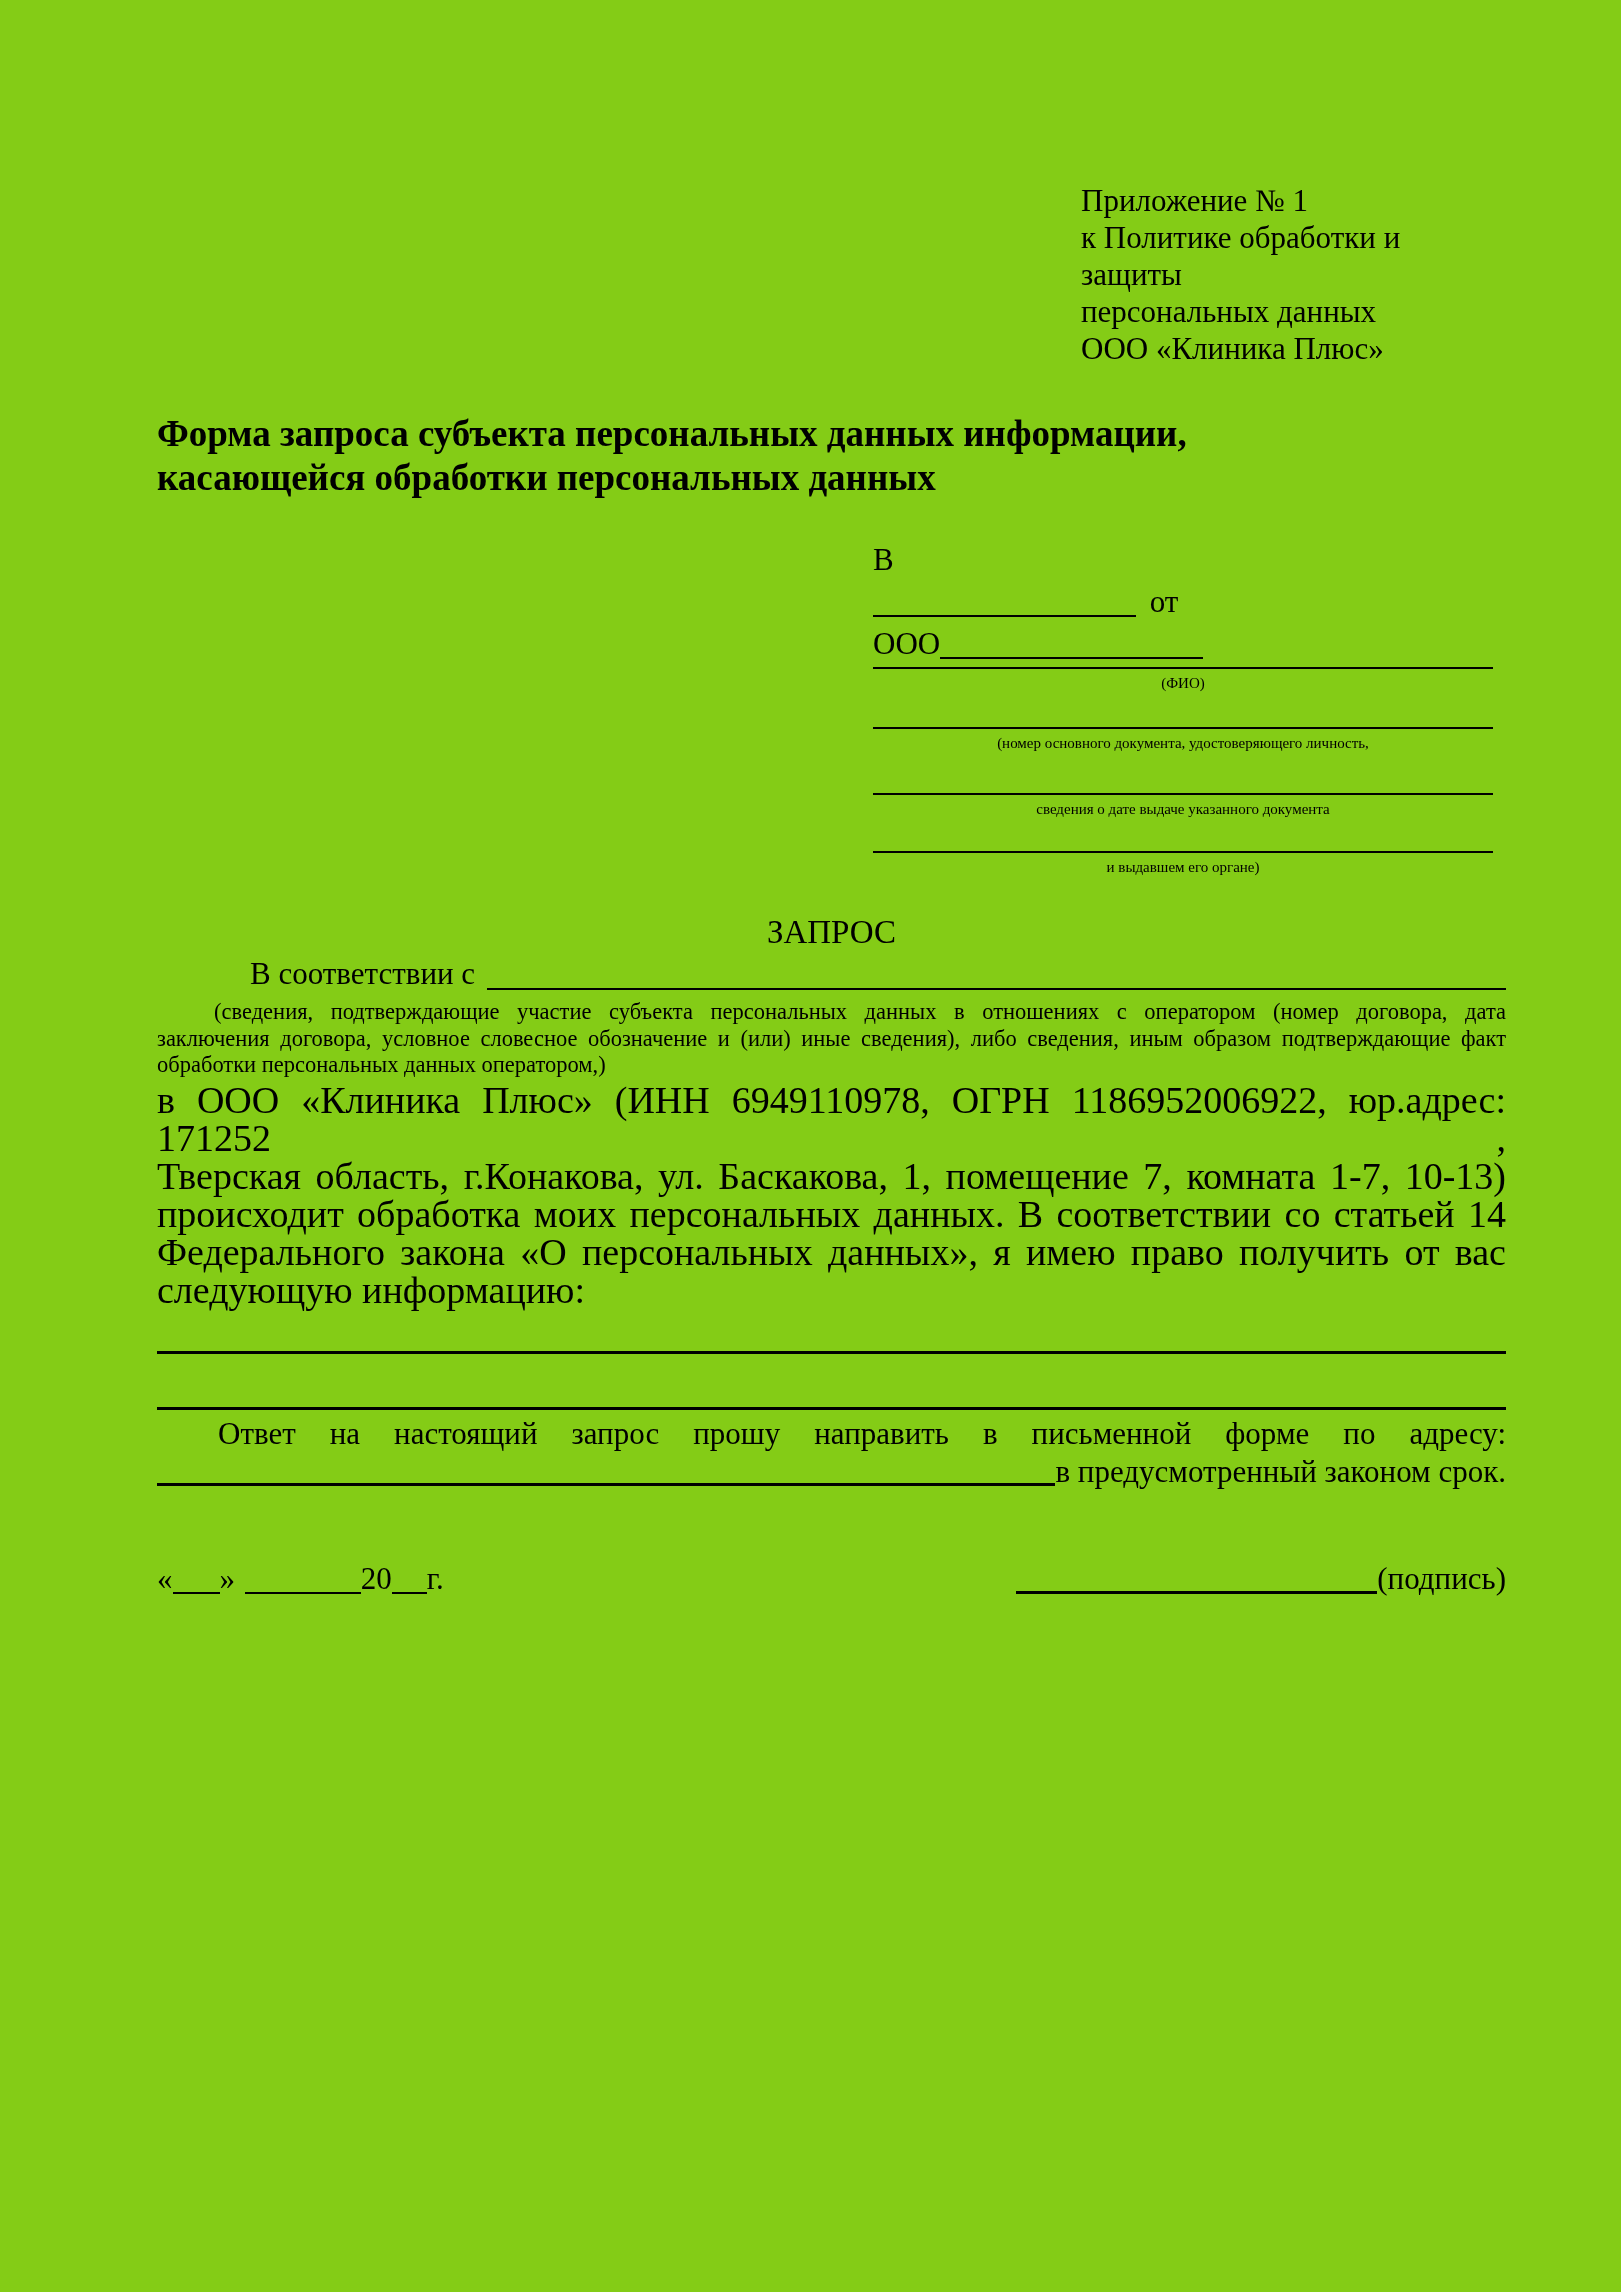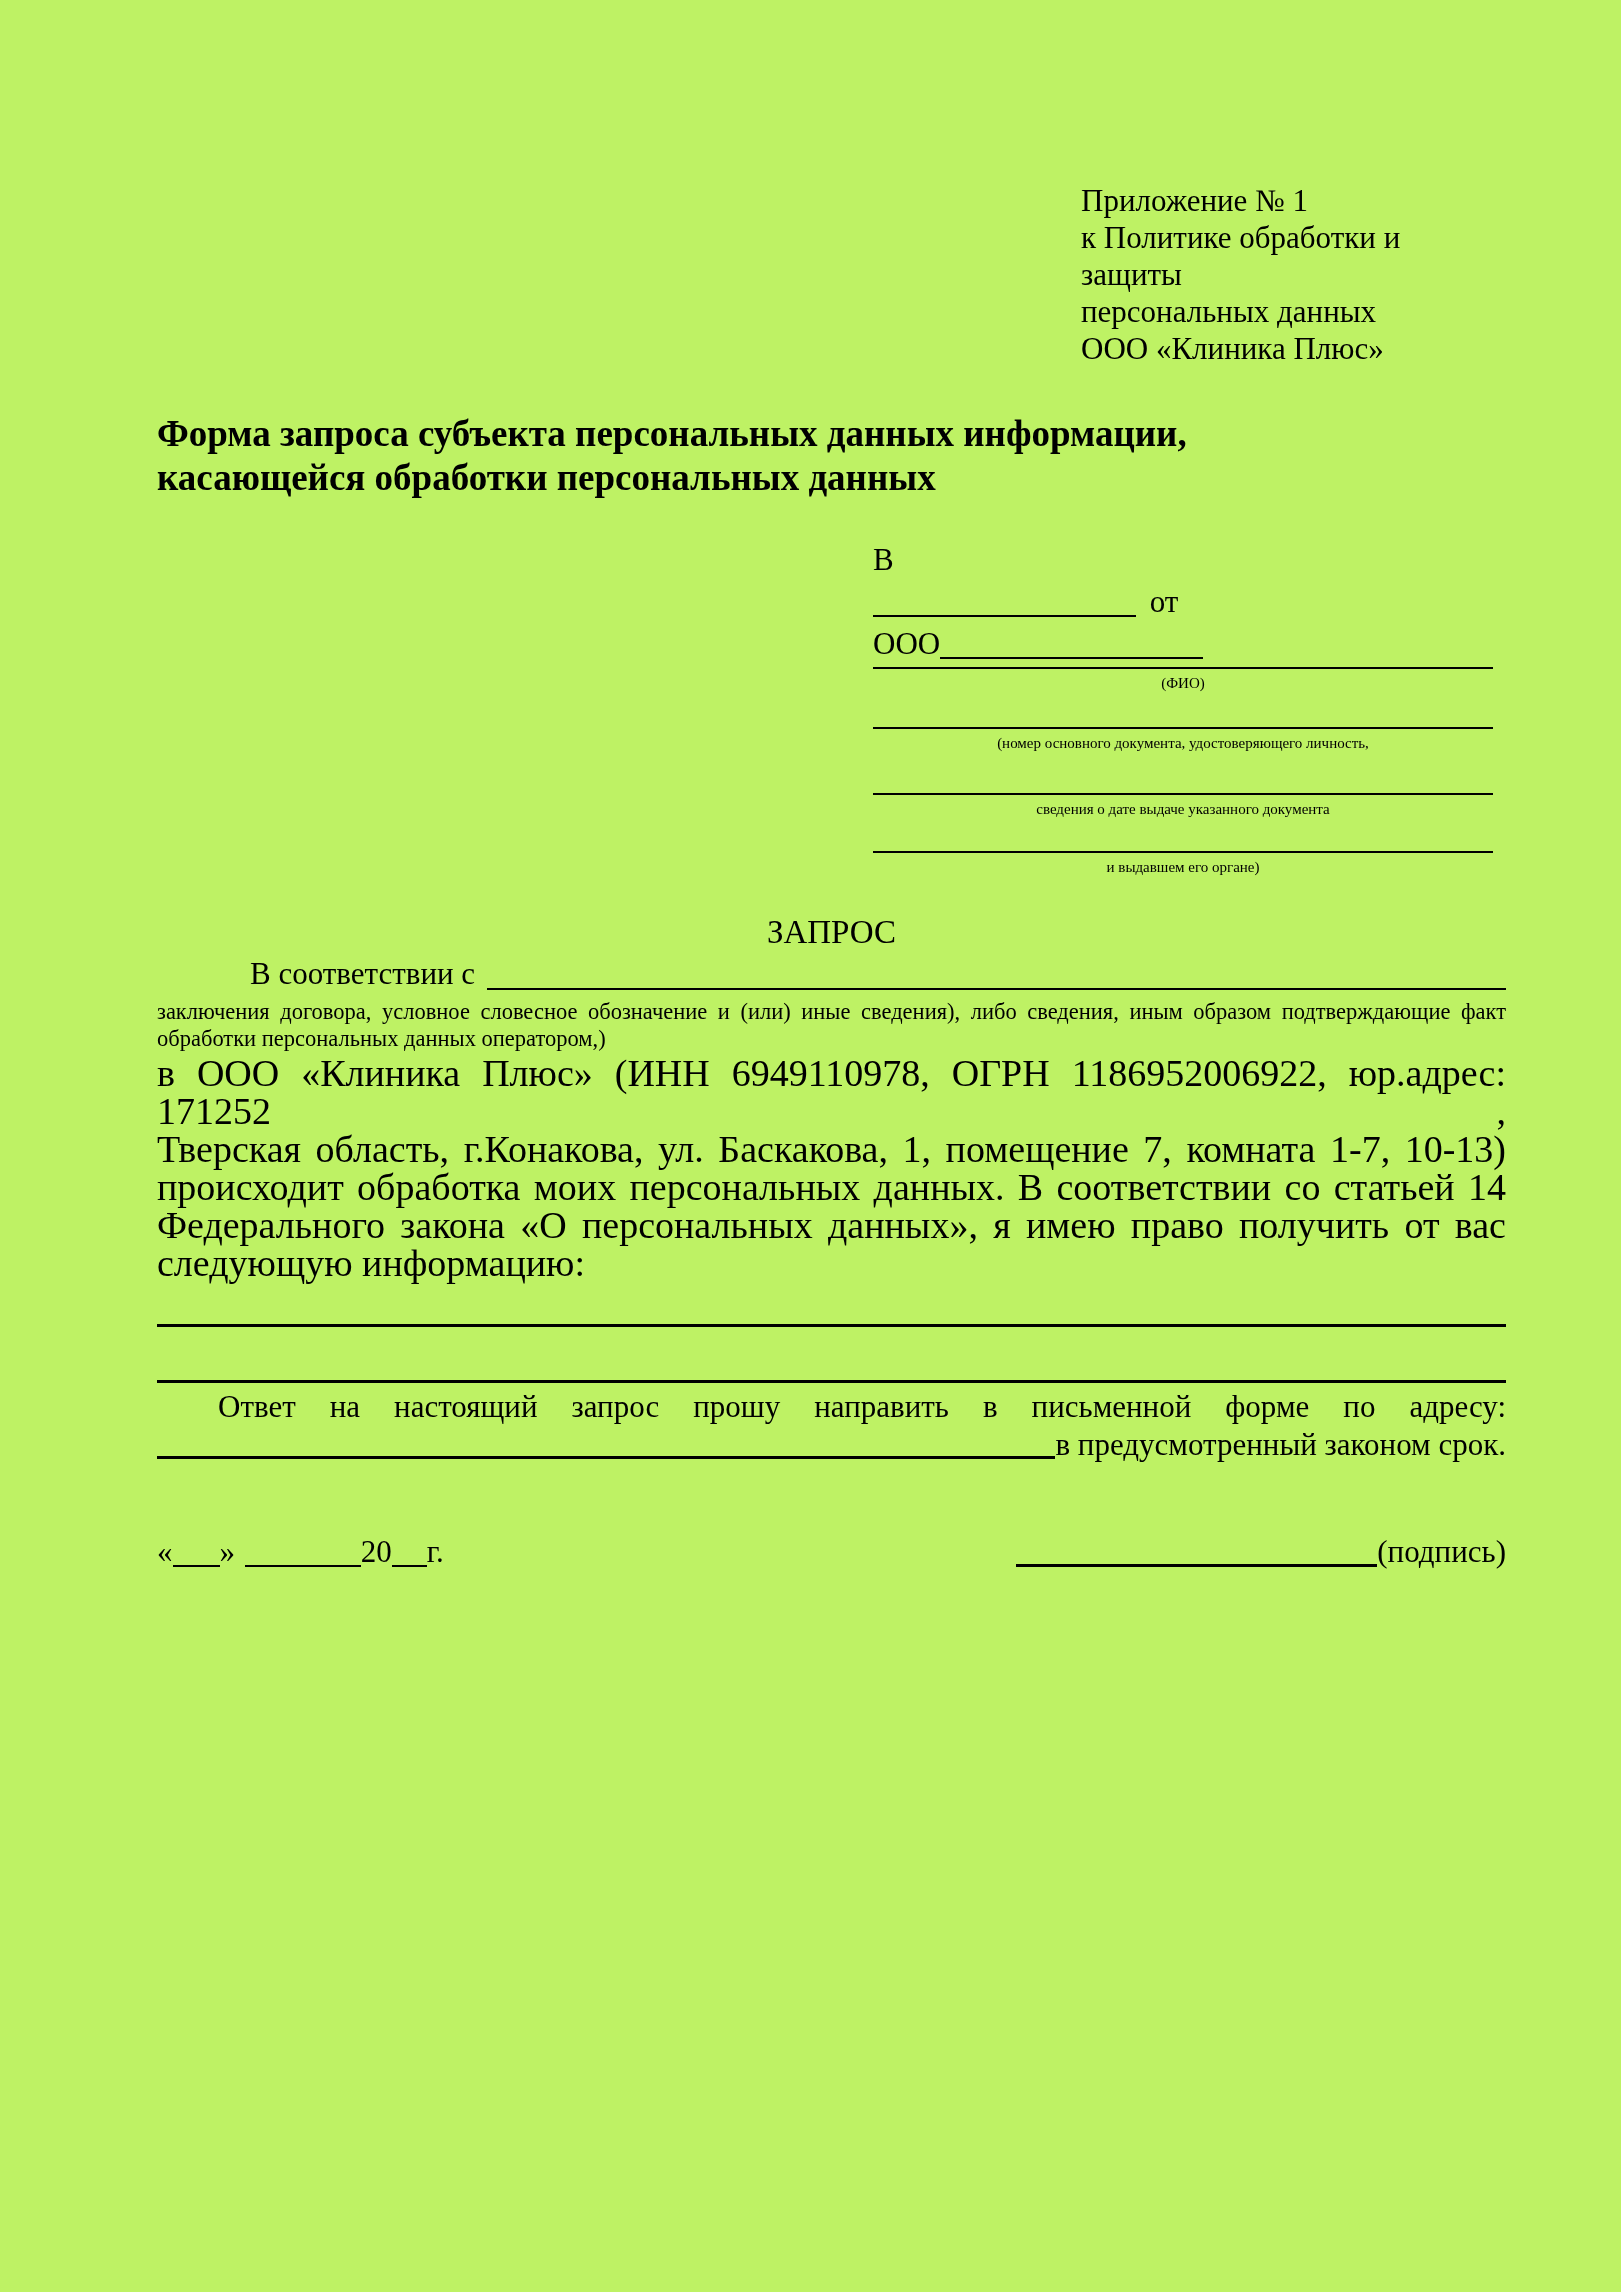--- a/index.html
+++ b/index.html
@@ -1,19 +1,19 @@
 <!DOCTYPE html>
 <html><head>
 <meta charset="utf-8">
 <style>
   html,body{margin:0;padding:0;background:#ffffff;}
   .page{
     width:1621px;height:2293px;box-sizing:border-box;
     padding:182px 115px 0 157px;
-    background:#bef264;color:#000;
+    background:#84cc16;color:#000;
     font-family:"Liberation Serif","DejaVu Serif",serif;
     font-size:31px;line-height:37px;
     position:relative;overflow:hidden;
   }
   
   .appendix{margin-left:924px;}
   .appendix div{line-height:37px;}
   
   .title{margin-top:45px;text-align:left;font-weight:bold;font-size:37px;line-height:44px;}
   
@@ -93,20 +93,21 @@
   </div>
 
   <div class="zapros">ЗАПРОС</div>
 
   <div class="accordance">
     <span>В соответствии с</span>
     <span class="fill"></span>
   </div>
 
   <div class="fineprint">
+    <div class="jline indent58">(сведения, подтверждающие участие субъекта персональных данных в отношениях с оператором (номер договора, дата</div>
     <div class="jline">заключения договора, условное словесное обозначение и (или) иные сведения), либо сведения, иным образом подтверждающие факт</div>
     <div>обработки персональных данных оператором,)</div>
   </div>
 
   <div class="bodypar">
     <div class="jline">в ООО «Клиника Плюс» (ИНН 6949110978, ОГРН 1186952006922, юр.адрес: 171252 ,</div>
     <div class="jline">Тверская область, г.Конакова, ул. Баскакова, 1, помещение 7, комната 1-7, 10-13)</div>
     <div class="jline">происходит обработка моих персональных данных. В соответствии со статьей 14</div>
     <div class="jline">Федерального закона «О персональных данных», я имею право получить от вас</div>
     <div>следующую информацию:</div>

